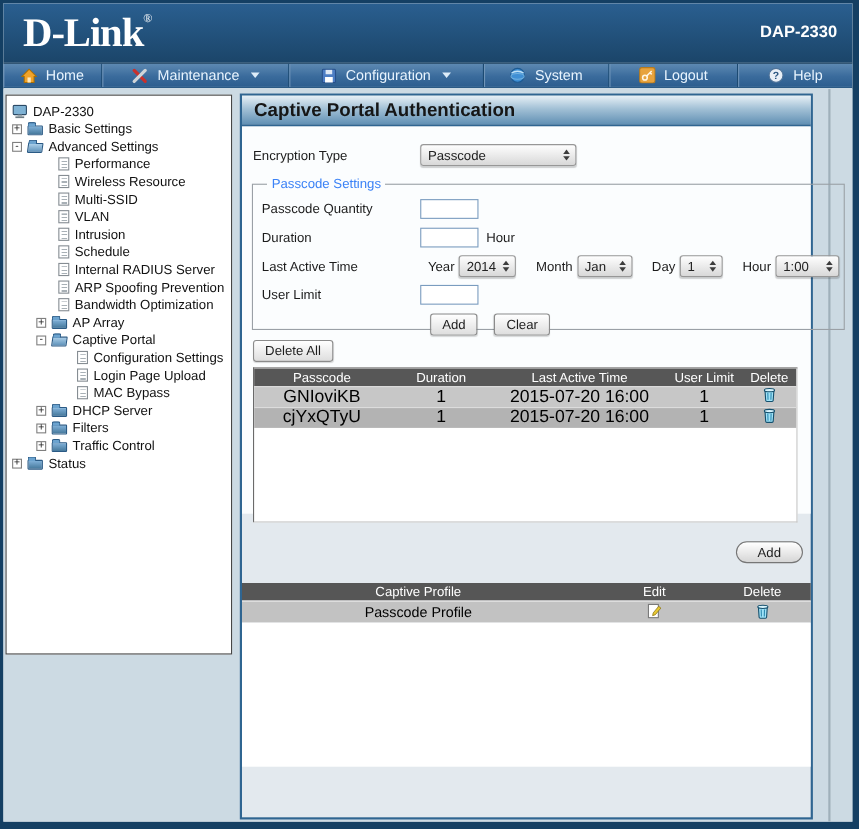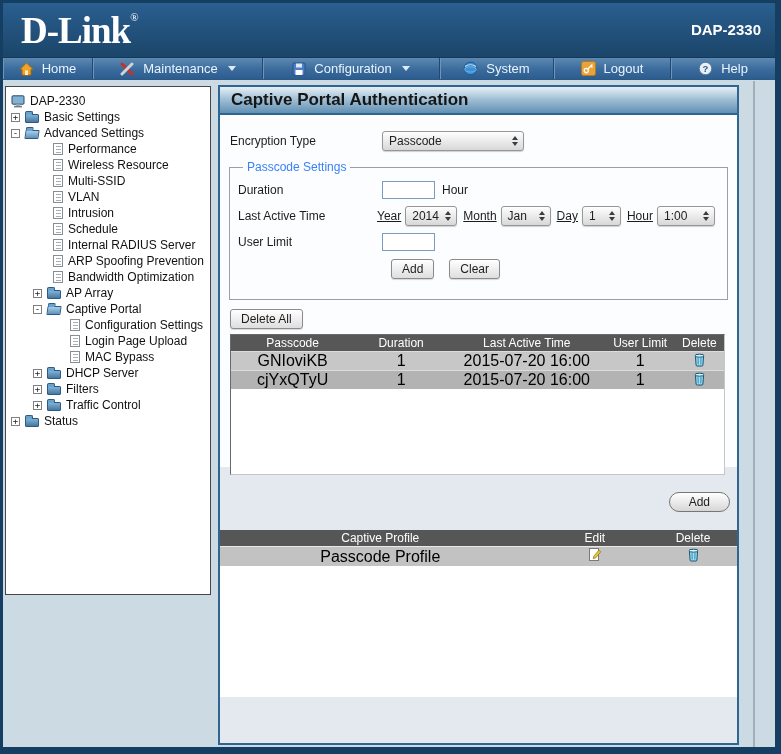--- a/index.html
+++ b/index.html
@@ -77,21 +77,21 @@
 
   .spinbox { display:inline-flex; align-items:center; justify-content:space-between;
              border:1px solid #979797; border-radius:3px; height:20px; padding:0 5px 0 6px;
              background:linear-gradient(#fefefe,#d8d8d8); font-size:12px; color:#222;
              box-shadow:0 1px 1px rgba(0,0,0,.18); cursor:default; }
   .spinner { display:flex; flex-direction:column; gap:2px; margin-left:6px; }
   .sp-up { width:0; height:0; border-left:3px solid transparent; border-right:3px solid transparent;
            border-bottom:4px solid #3c3c3c; }
   .sp-dn { width:0; height:0; border-left:3px solid transparent; border-right:3px solid transparent;
            border-top:4px solid #3c3c3c; }
-  .dt-lbl { margin:0 4px 0 6px;text-decoration:underline; }
+  .dt-lbl { margin:0 4px 0 18px; }
   .dt-lbl:first-of-type { margin-left:0; }
 
   .btn { border:1px solid #8b8b8b; border-radius:3px; background:linear-gradient(#ffffff,#dedede);
          font-size:12px; color:#1e1e1e; padding:2px 10px; cursor:pointer;
          font-family:"Liberation Sans", sans-serif; box-shadow:0 1px 1px rgba(0,0,0,.15); }
   .btn-row { margin-left:153px; margin-top:4px; display:flex; gap:15px; }
   .del-all { margin:9px 0 5px 10px; }
 
   .ptable { margin-left:10px; width:495px; height:141px; background:#fff;
             border:1px solid; border-color:#6a6a6a #c6c6c6 #c6c6c6 #6a6a6a; overflow:hidden; }
@@ -103,21 +103,21 @@
   .c1{width:25%;text-align:center}.c2{width:19%;text-align:center}.c3{width:32%;text-align:center}
   .c4{width:14%;text-align:center}.c5{width:10%;text-align:center}
   .icon-btn { display:inline-flex; cursor:pointer; }
 
   .gray-sec { position:relative; height:276px; }
   .pill { position:absolute; top:25px; right:7px; border:1px solid #767676; border-radius:10px;
           background:linear-gradient(#ffffff,#d6d6d6); font-size:12px; color:#1e1e1e;
           padding:2px 19px; cursor:pointer; font-family:"Liberation Sans", sans-serif; }
   .prof-table { position:absolute; top:63px; left:0; width:100%; }
   .prof-head { display:flex; background:#565656; color:#fff; height:16px; align-items:center; font-size:12px; }
-  .prof-row { display:flex; background:#c2c2c2; height:20px; align-items:center; font-size:16px;
+  .prof-row { display:flex; background:#c2c2c2; height:20px; align-items:center; font-size:13px;
               border-top:1px solid #e9e9e9; }
   .pc1{width:62%;text-align:center}.pc2{width:21%;text-align:center}.pc3{width:17%;text-align:center}
   .prof-white { height:131px; background:#fff; }
 </style>
 </head>
 <body>
 
 <div id="page">
 
   <div class="hdr">
@@ -304,20 +304,24 @@
             <span>Passcode</span>
             <span class="spinner">
                 <span class="sp-up"></span>
                 <span class="sp-dn"></span>
               </span>
           </span>
         </div>
 
         <fieldset class="pset">
           <legend>Passcode Settings</legend>
+          <div class="frow">
+            <span class="flbl">Passcode Quantity</span>
+            <input class="txt" type="text" value="" style="">
+          </div>
           <div class="frow">
             <span class="flbl">Duration</span>
             <input class="txt" type="text" value="" style="">
             <span class="unit">Hour</span>
           </div>
           <div class="frow">
             <span class="flbl narrow">Last Active Time</span>
             <span class="dt-lbl">Year</span>
             <span class="spinbox" style="width:52px">
               <span>2014</span>

